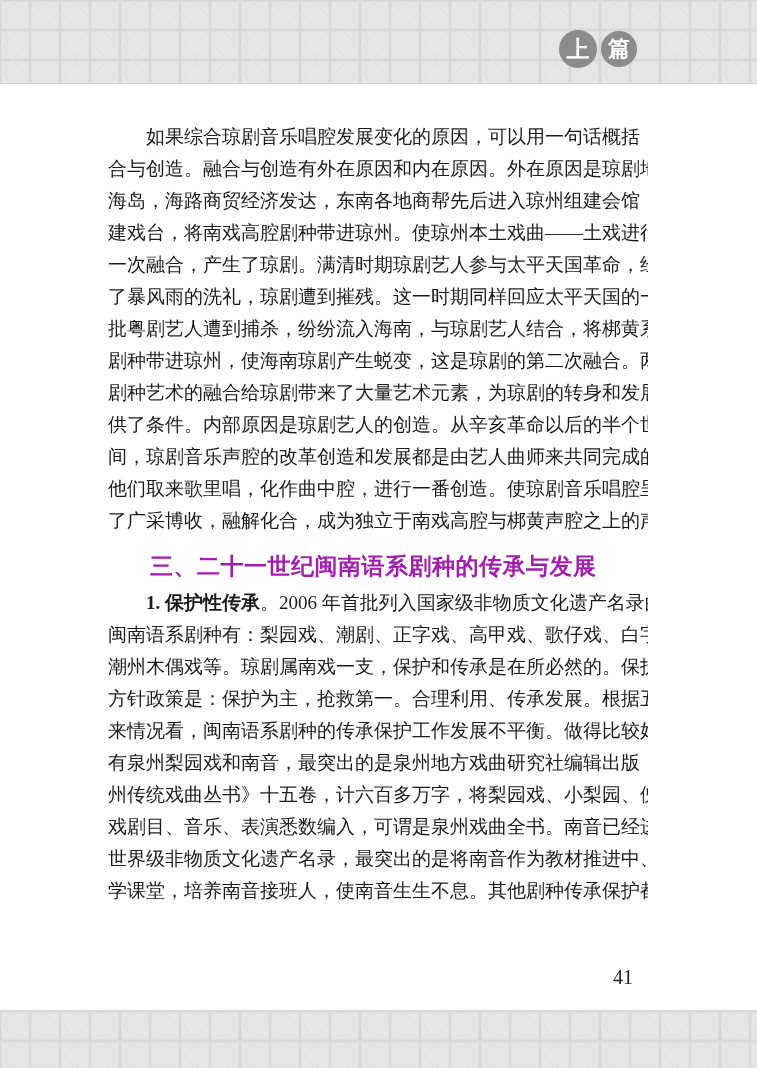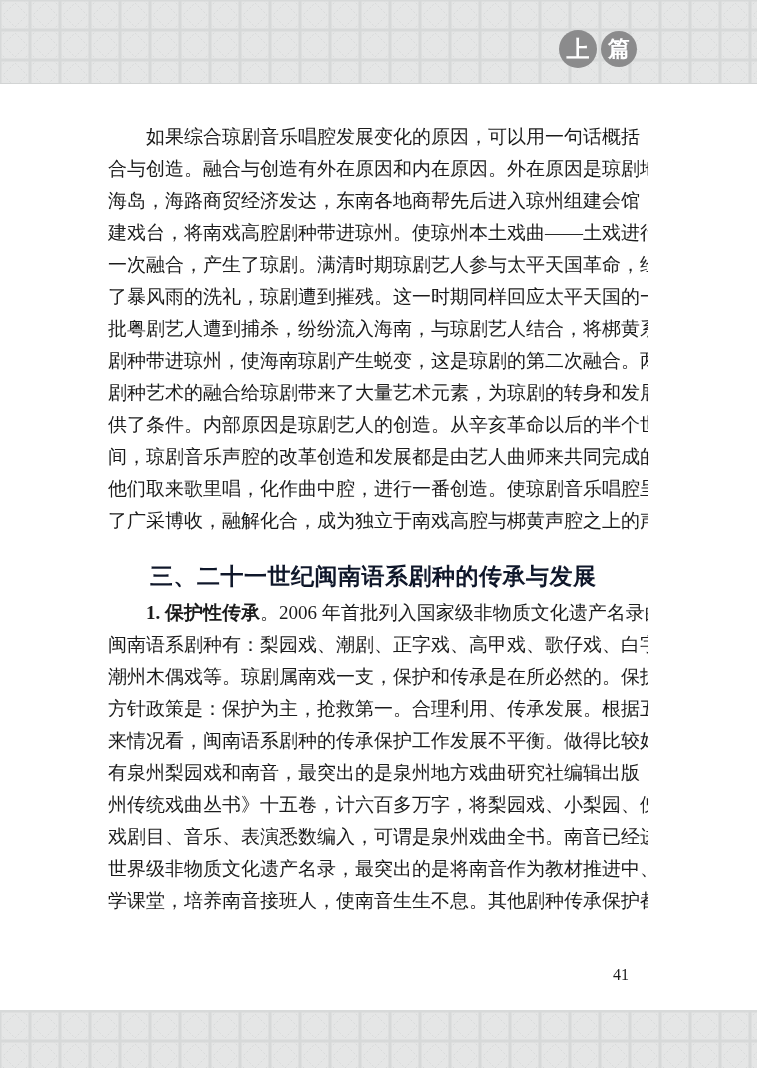--- a/index.html
+++ b/index.html
@@ -57,38 +57,38 @@
     text-align-last: justify;
     text-justify: inter-ideograph;
     white-space: nowrap;
     overflow: hidden;
   }
   .line.indent { text-indent: 38px; }
   .line.last { text-align-last: left; }
   .bold-lead { font-weight: bold; font-family: Liberation Serif, serif; }
 
   .heading {
-    margin: 24px 0 0 0;
+    margin: 14px 0 0 0;
     padding-left: 42px;
     height: 30px;
     line-height: 30px;
     font-family: "Liberation Sans", sans-serif;
     font-weight: bold;
     font-size: 23px;
     letter-spacing: 0.5px;
-    color: #0f172a;
+    color: #a21caf;
     white-space: nowrap;
   }
   .para2 { margin-top: 6px; }
 
   .page-number {
     position: absolute;
     left: 613px;
     top: 966px;
-    font-size: 16px;
+    font-size: 20px;
     font-family: "Liberation Serif", serif;
     color: #1b1b1b;
   }
 </style>
 </head>
 <body>
 
 <div class="page">
 
   <div class="band band-top">

